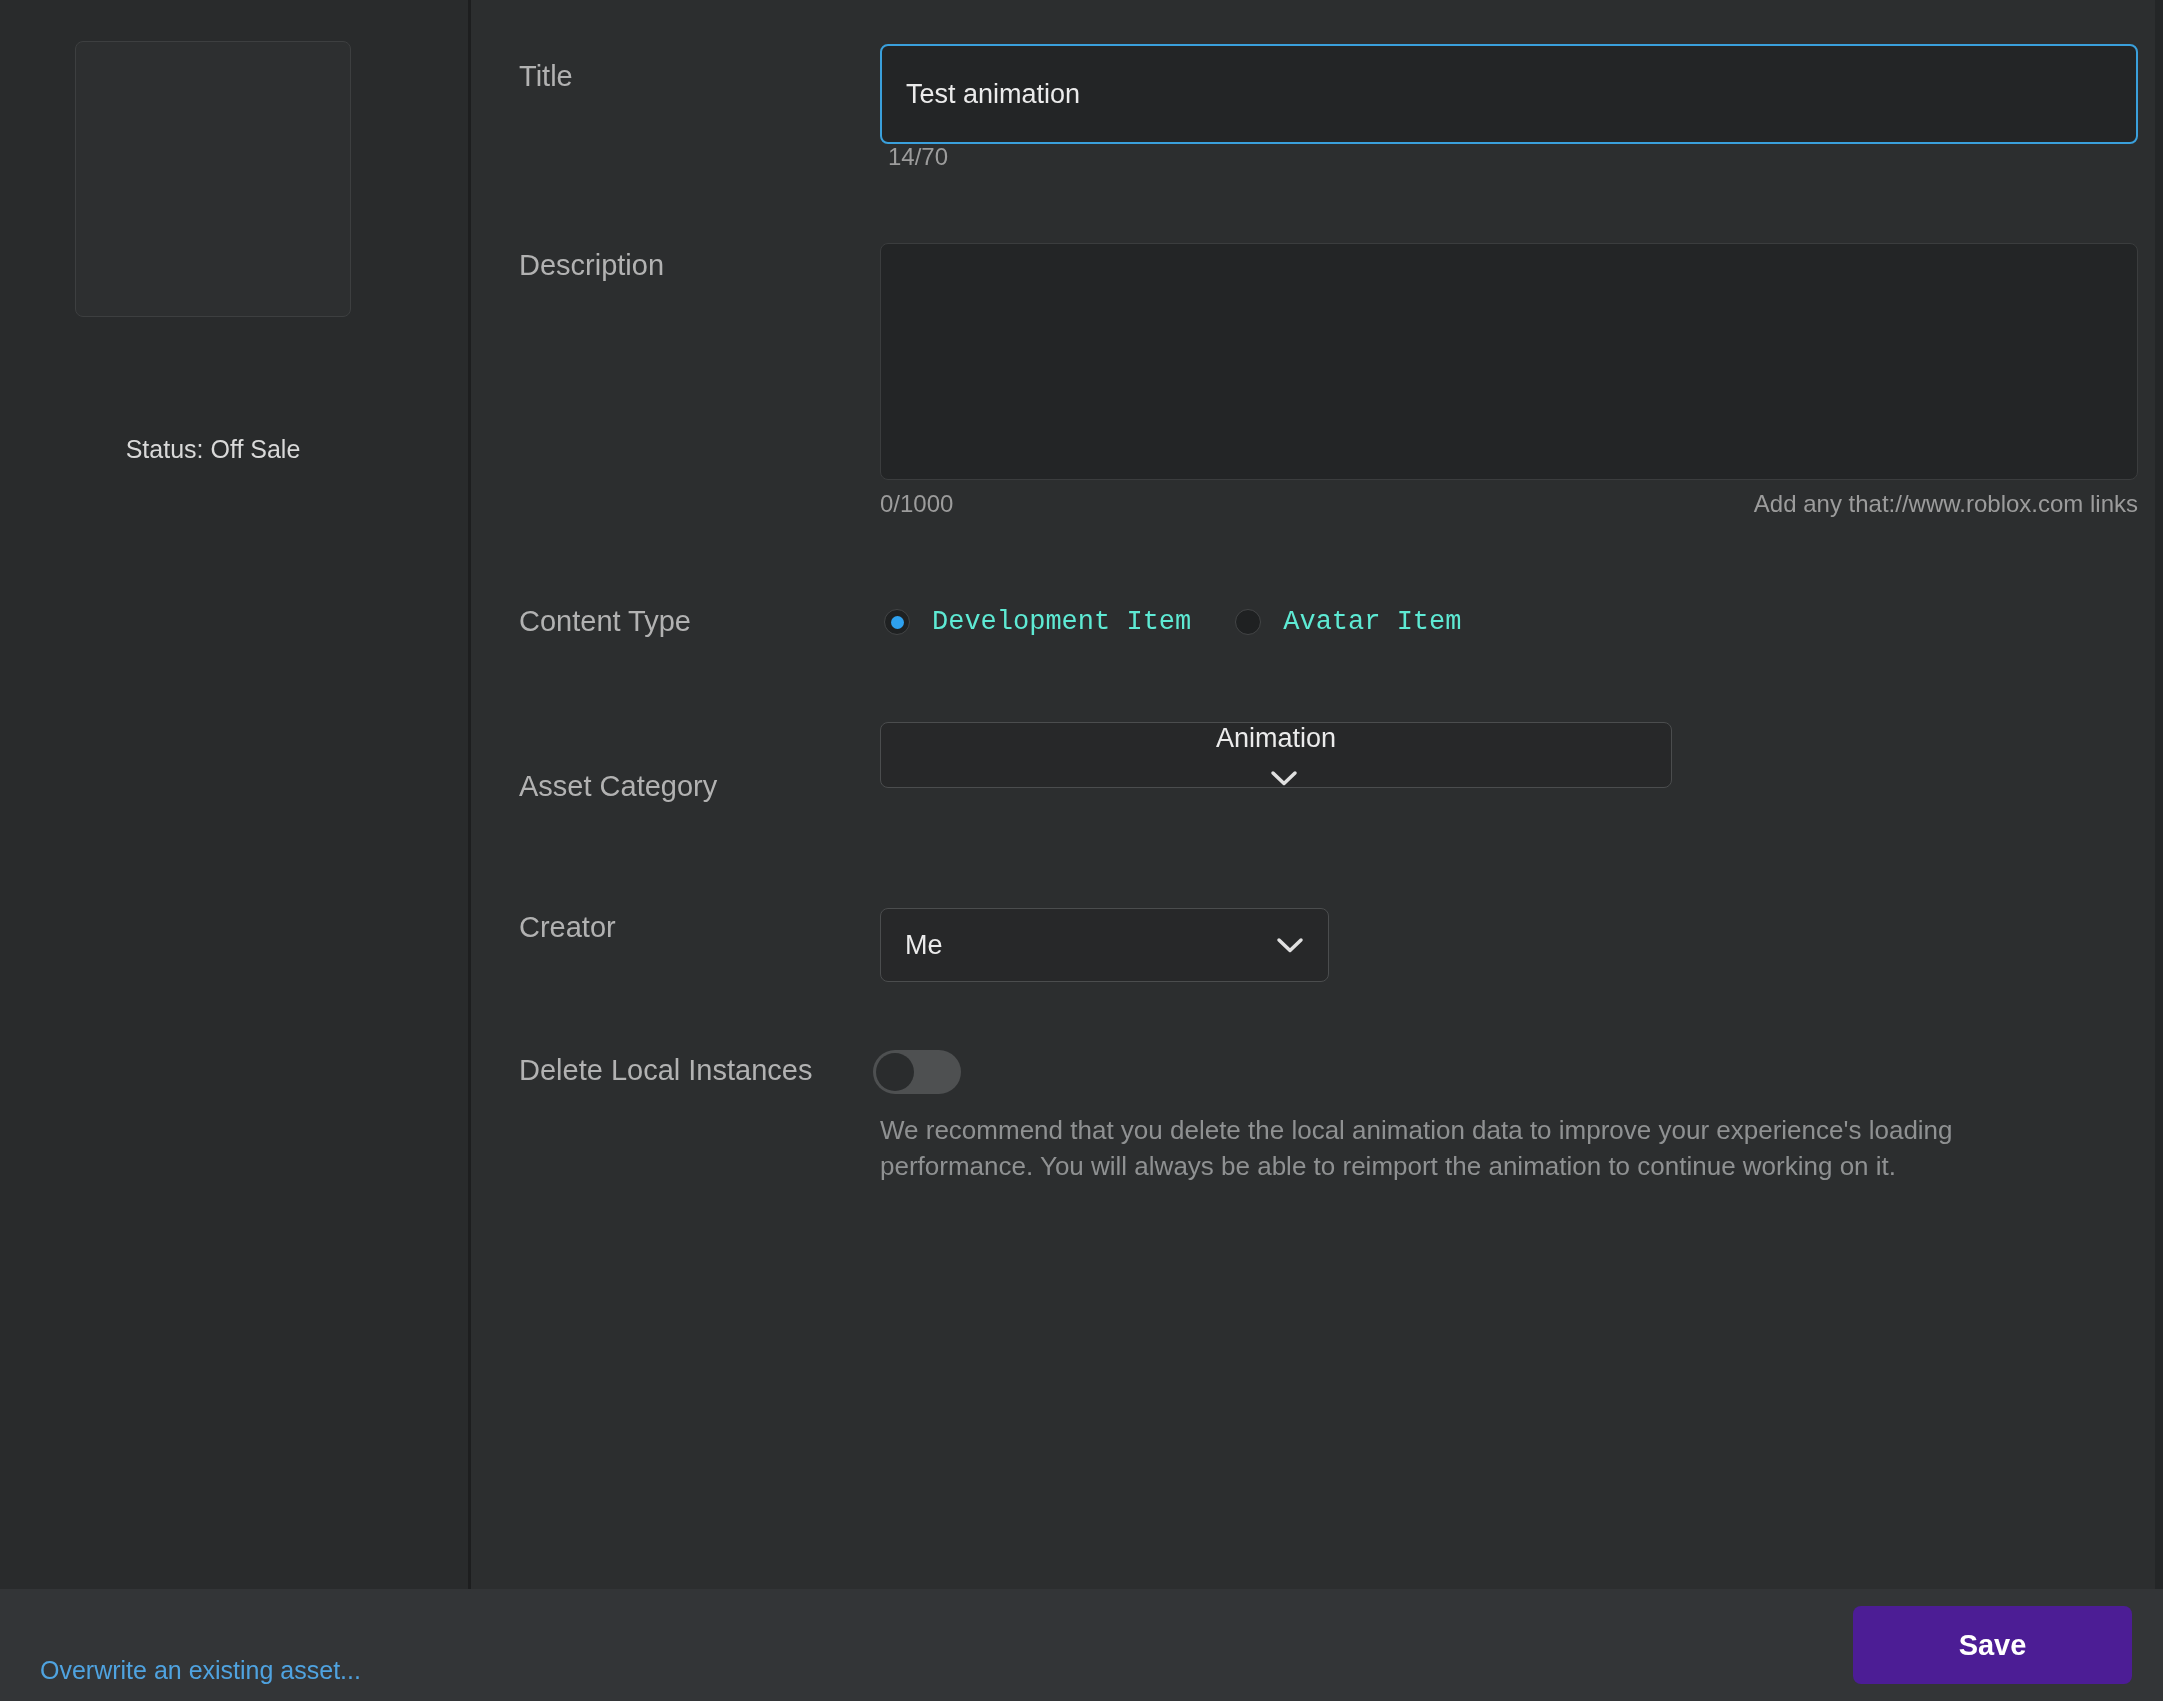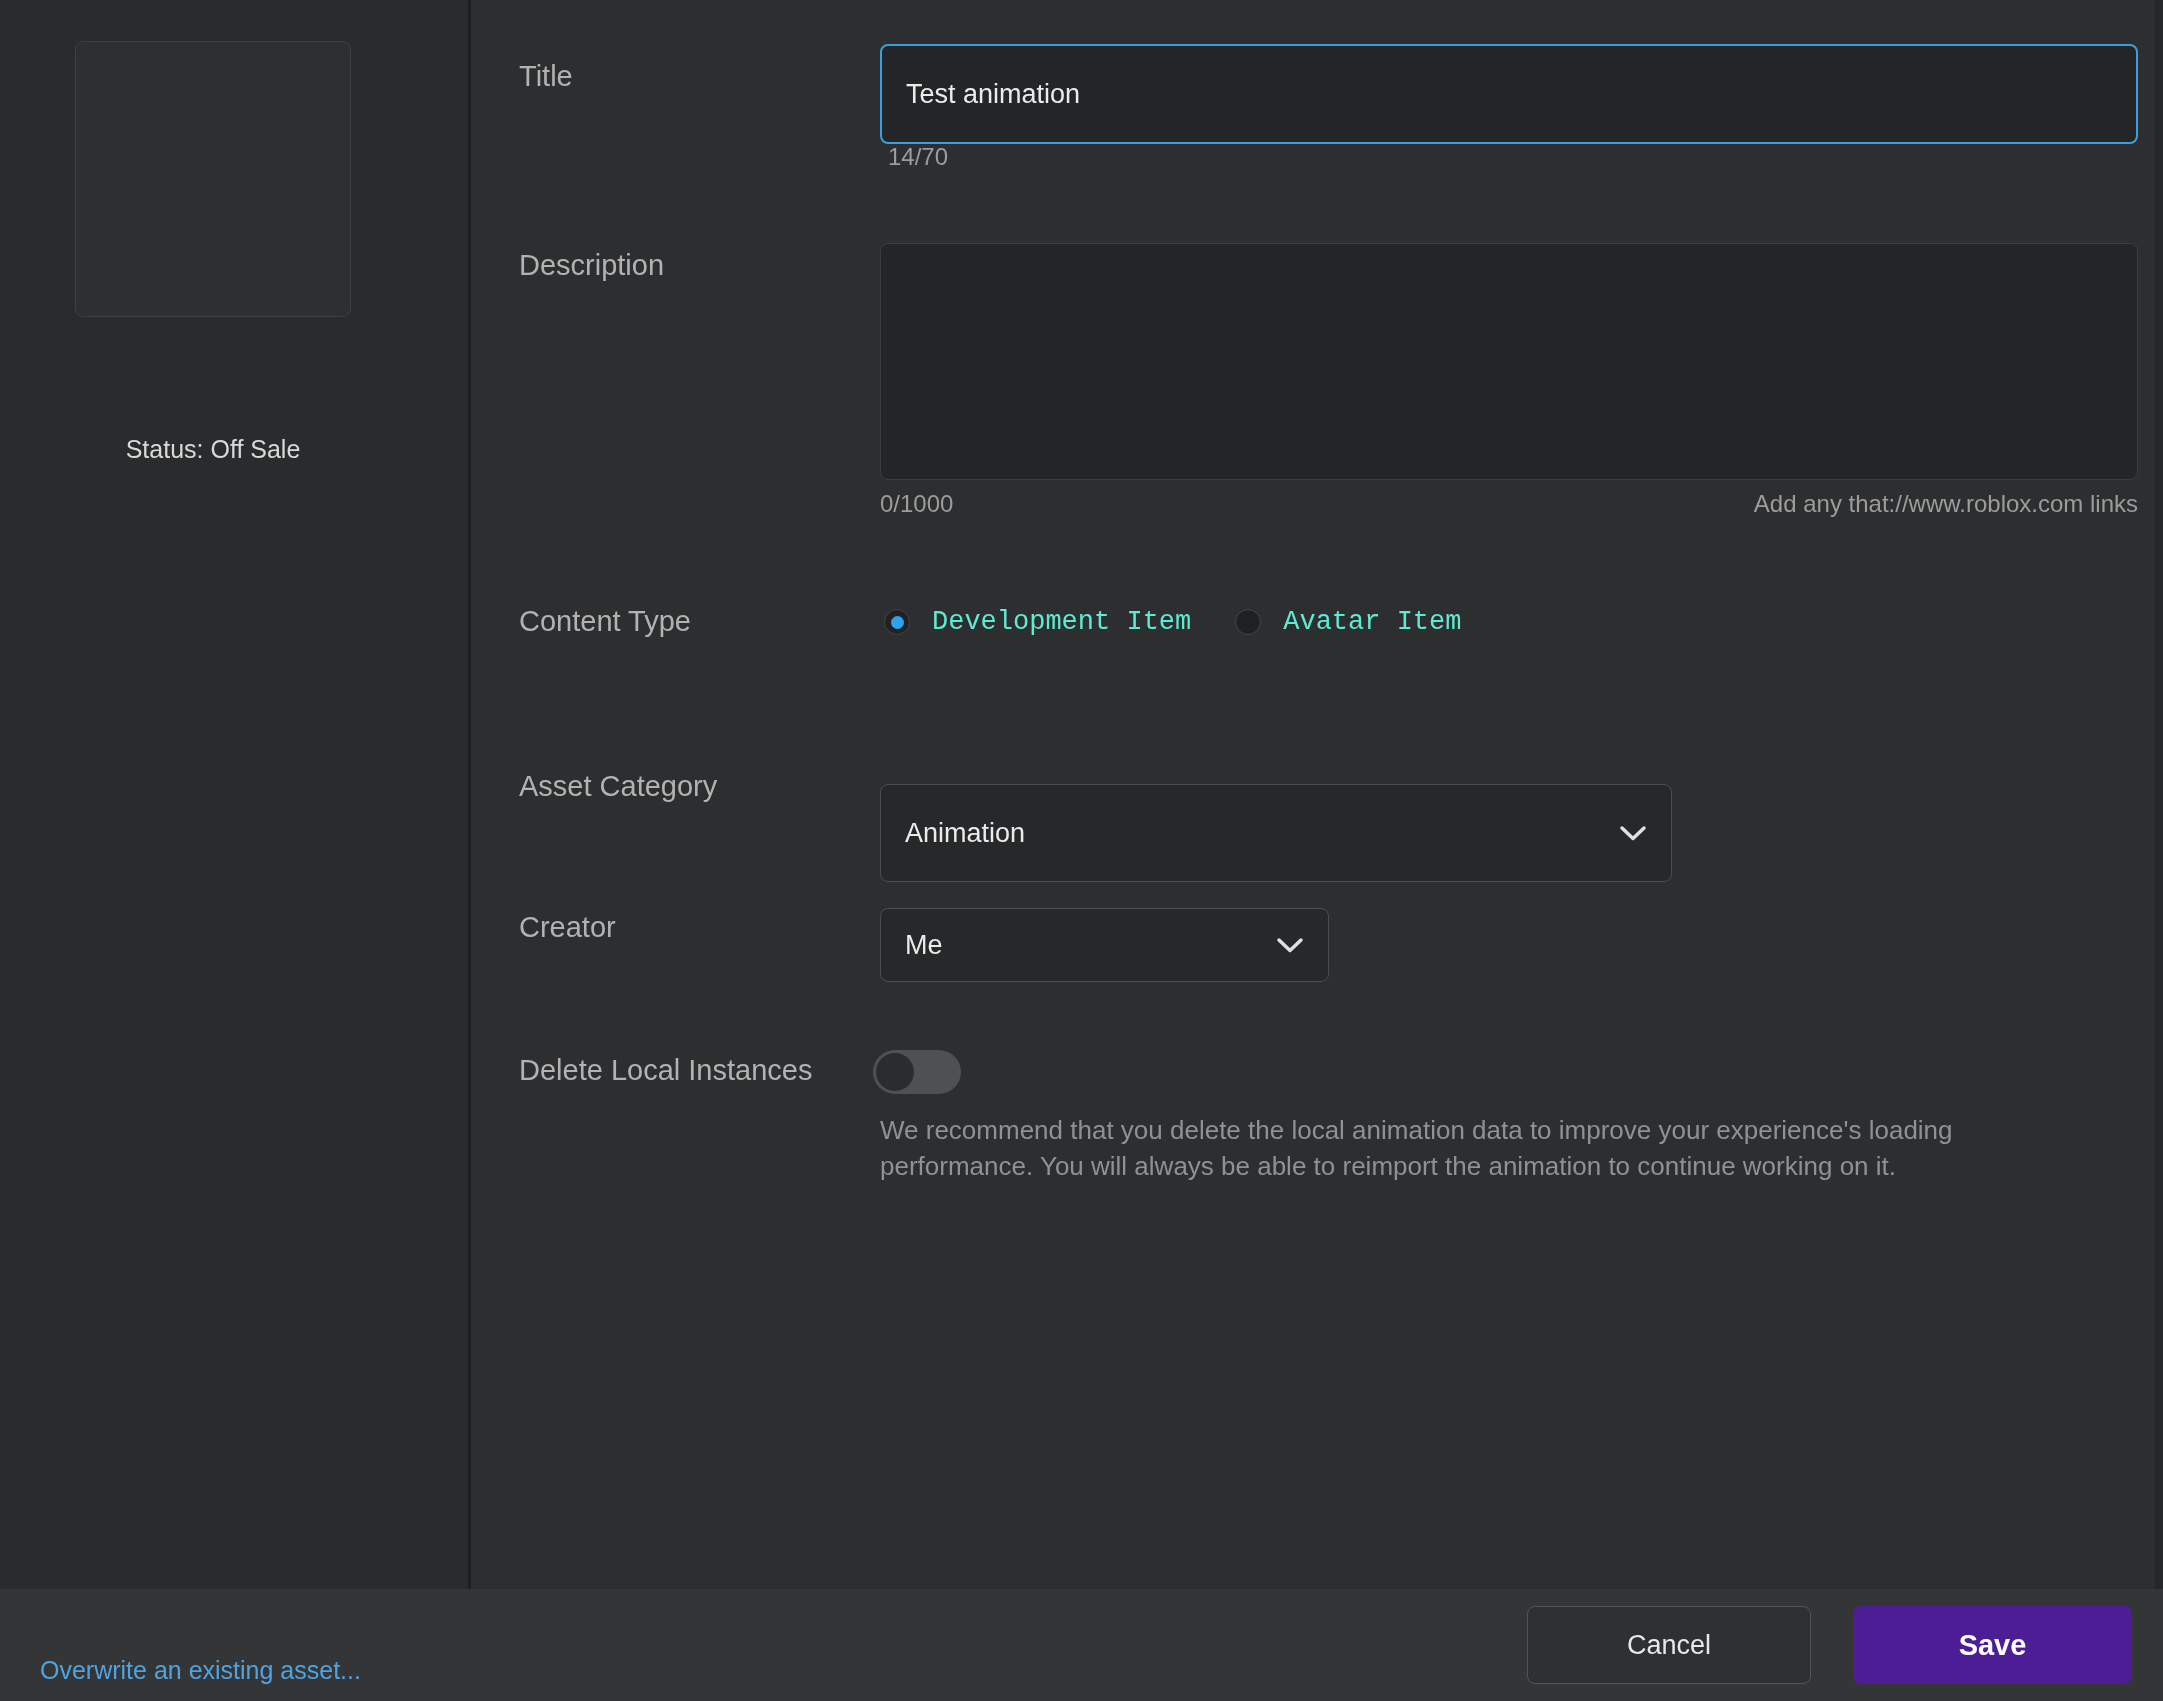--- a/index.html
+++ b/index.html
@@ -60,21 +60,21 @@
   .radio .dot { width: 13px; height: 13px; border-radius: 50%; background: #2ea1ef; }
   .radio-label { font-size: 27px; color: #5eead4; margin-left: 22px; font-family: Liberation Mono, monospace; }
   .radio-gap { width: 44px; flex: 0 0 auto; }
 
   
   .dropdown {
     background: #272829; border: 1px solid #4b4d4e; border-radius: 8px;
     display: flex; align-items: center; justify-content: space-between;
     padding: 0 24px; color: #ebebeb; font-size: 27px; cursor: default;
   }
-  .dd-category { left: 880px; top: 784px; width: 792px; height: 98px; }
+  .dd-category { left: 880px; top: 722px; width: 792px; height: 66px; flex-direction: column; }
   .dd-creator  { left: 880px; top: 908px; width: 449px; height: 74px; }
   .chevron { flex: 0 0 auto; margin-left: 16px; }
 
   
   .toggle {
     left: 873px; top: 1050px; width: 88px; height: 44px;
     background: #4e5051; border-radius: 22px;
   }
   .toggle .knob {
     position: absolute; left: 3px; top: 3px; width: 38px; height: 38px;
@@ -153,17 +153,16 @@
   </div>
 
   <div class="abs field-label" style="top:1054px;">Delete Local Instances</div>
   <div class="abs toggle">
     <span class="knob"></span>
   </div>
   <div class="abs help-text">We recommend that you delete the local animation data to improve your experience's loading performance. You will always be able to reimport the animation to continue working on it.</div>
 
   <div class="abs footer-bar"></div>
   <div class="abs overwrite-link">Overwrite an existing asset...</div>
-  <button class="btn btn-cancel">Cancel</button>
   <button class="btn btn-save">Save</button>
 
 </div>
 
 
 </body></html>

